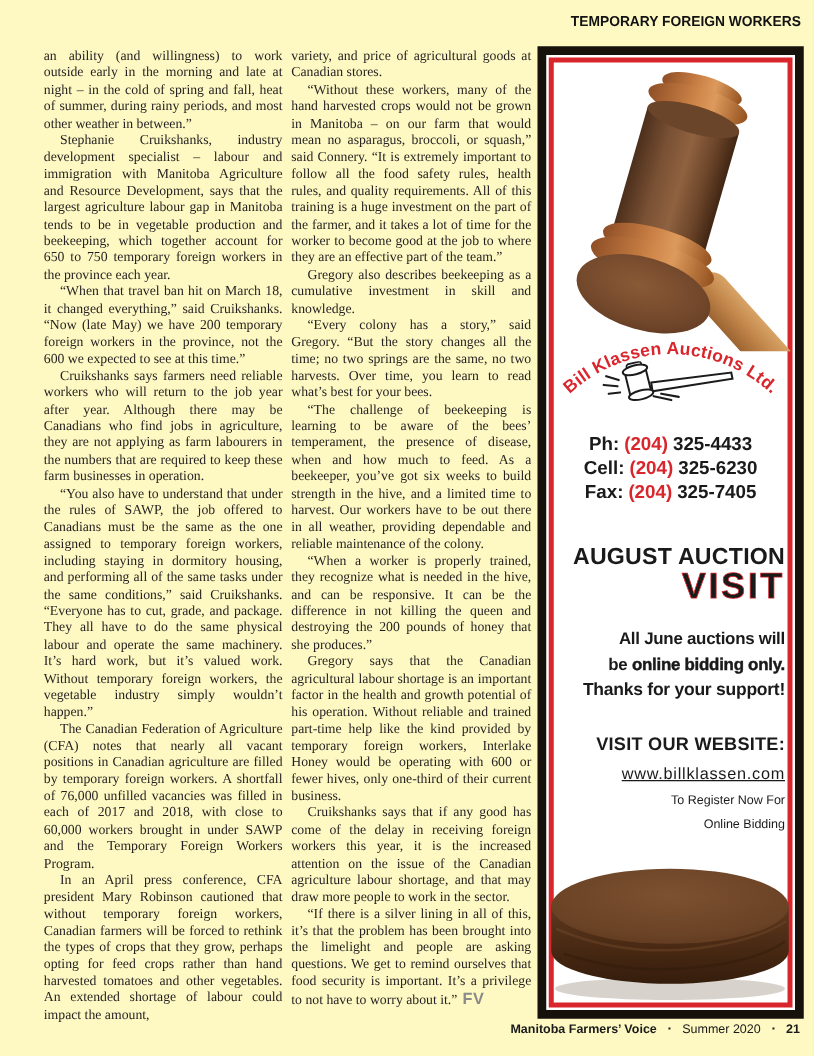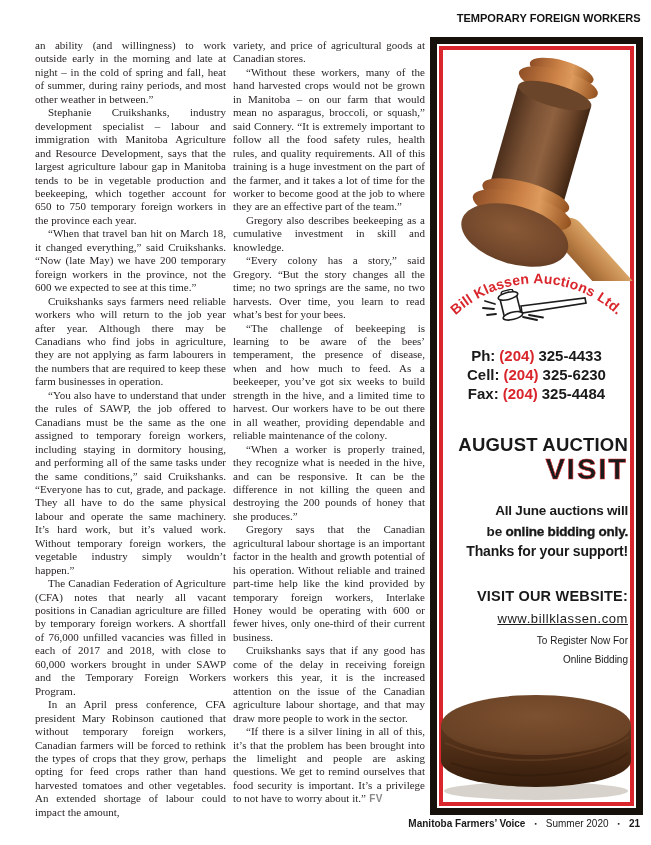--- a/index.html
+++ b/index.html
@@ -1,36 +1,36 @@
 <!DOCTYPE html>
 <html style="--accent-red: #d9262c; --frame-black: #17110c; --text-black: #231f20; --endmark-gray: #8a8a8a;"><head>
 <meta charset="utf-8">
 <style>
   html,body { margin:0; padding:0; background:#e9e9e9; }
   .page {
-    position:relative; width:651px; height:845px; background:#ffffff;
+    position:relative; width:651px; height:845px; background:#fef9c3;
     font-family:"Liberation Serif", serif; color:var(--text-black,#231f20);
     overflow:hidden; margin:0 auto;
   }
 
   
   .kicker {
     position:absolute; top:12px; right:10px;
     font-family:"Liberation Sans", sans-serif; font-weight:700; font-size:11.5px;
     color:#121212; transform:scaleX(.96); transform-origin:right center; white-space:nowrap;
   }
 
   
   .col { position:absolute; top:39px; width:191px; font-size:11px; line-height:13.45px; text-align:justify; }
   .col-1 { left:35px; }
   .col-2 { left:233px; width:192px; }
   .col p { margin:0; text-indent:13px; }
   .col p.cont { text-indent:0; }
   .endmark {
-    font-family:"Liberation Sans", sans-serif; font-size:10px; font-weight:700;
+    font-family:"Liberation Sans", sans-serif; font-size:13px; font-weight:700;
     color:var(--endmark-gray,#8a8a8a); letter-spacing:.5px;
   }
 
   
   .ad { position:absolute; left:430px; top:37px; width:213px; height:778px;
         background:var(--frame-black,#17110c); overflow:hidden; }
   .ad-white { position:absolute; inset:7px; background:#fff; z-index:1; }
   .ad-red   { position:absolute; inset:9px; border:4px solid var(--accent-red,#d9262c); background:#fff; z-index:2; }
 
   .gavel-top   { position:absolute; left:6px; top:9px; width:201px; height:235px; z-index:3; }
@@ -188,21 +188,21 @@
 
         <div class="phone-line">
           <span class="ph-label">Cell:</span>
           <span class="ph-area">(204)</span>
           <span class="ph-num">325-6230</span>
         </div>
 
         <div class="phone-line">
           <span class="ph-label">Fax:</span>
           <span class="ph-area">(204)</span>
-          <span class="ph-num">325-4484</span>
+          <span class="ph-num">325-7405</span>
         </div>
       </div>
 
     <div class="txt ad-august">AUGUST AUCTION</div>
     <div class="txt ad-online">VISIT</div>
 
     <div class="txt ad-notice">
       <span>All June auctions will</span><br>
       <span>be </span><span class="xb">online bidding only.</span>
     </div>

